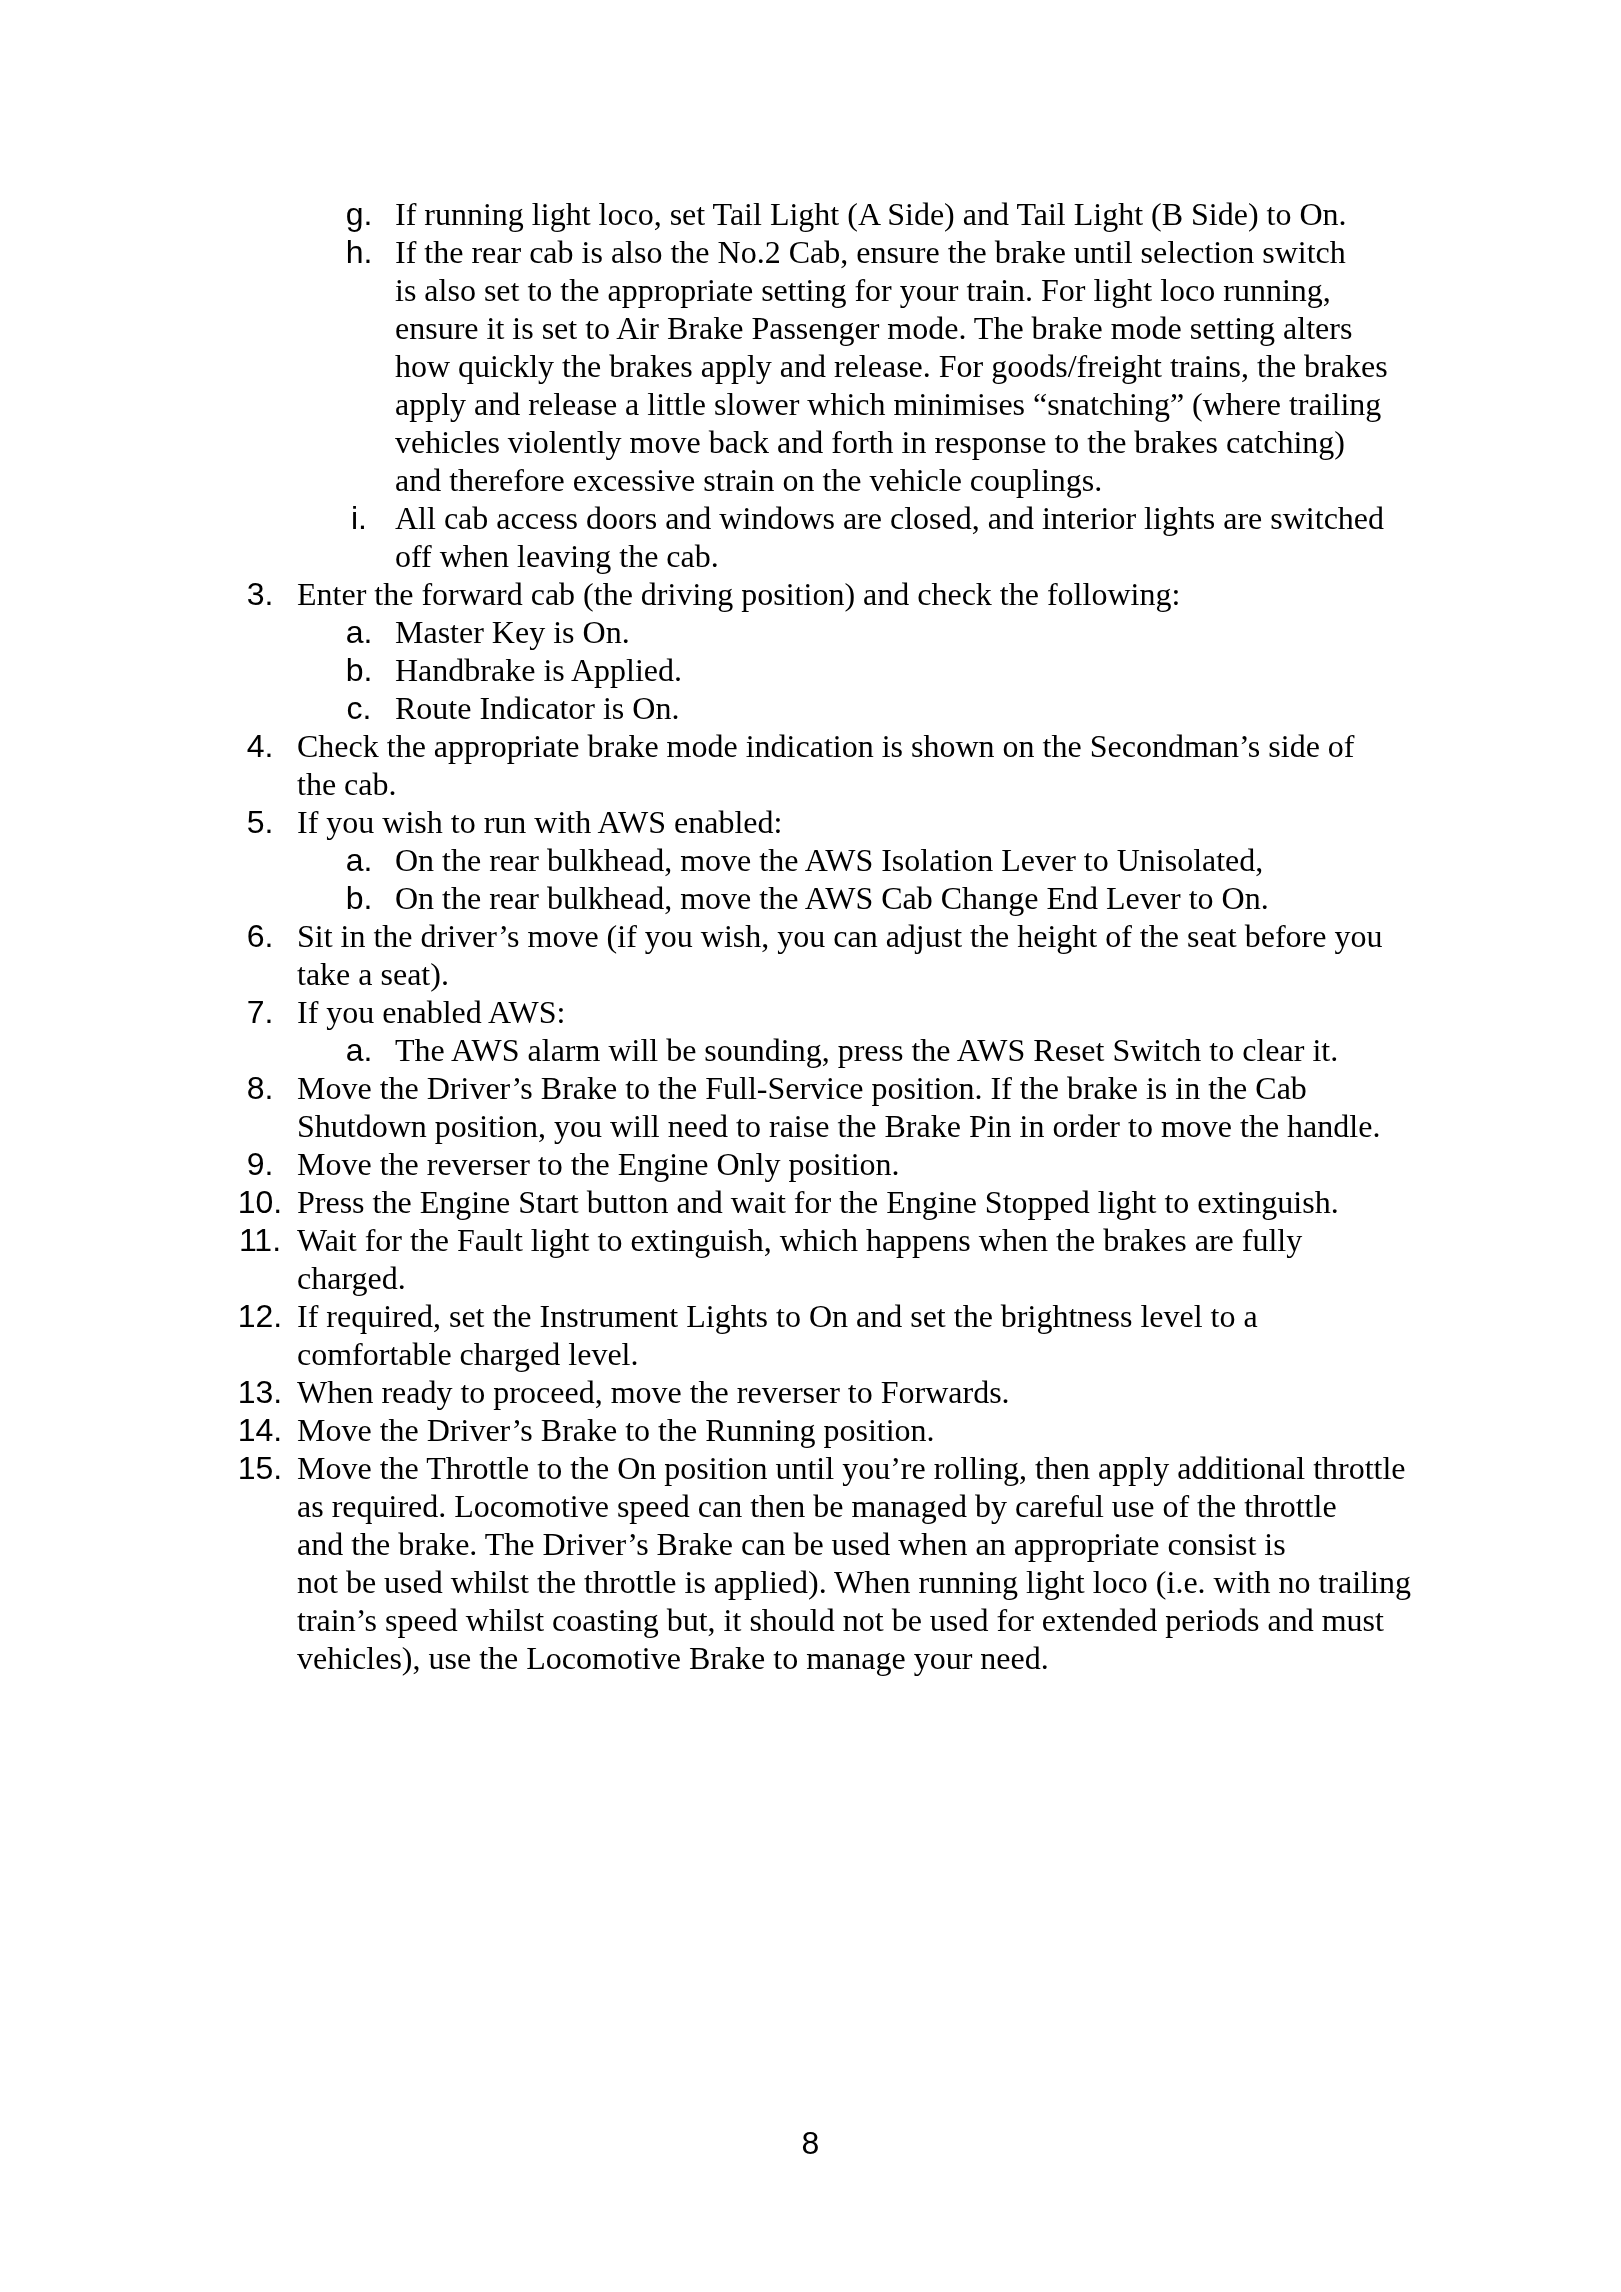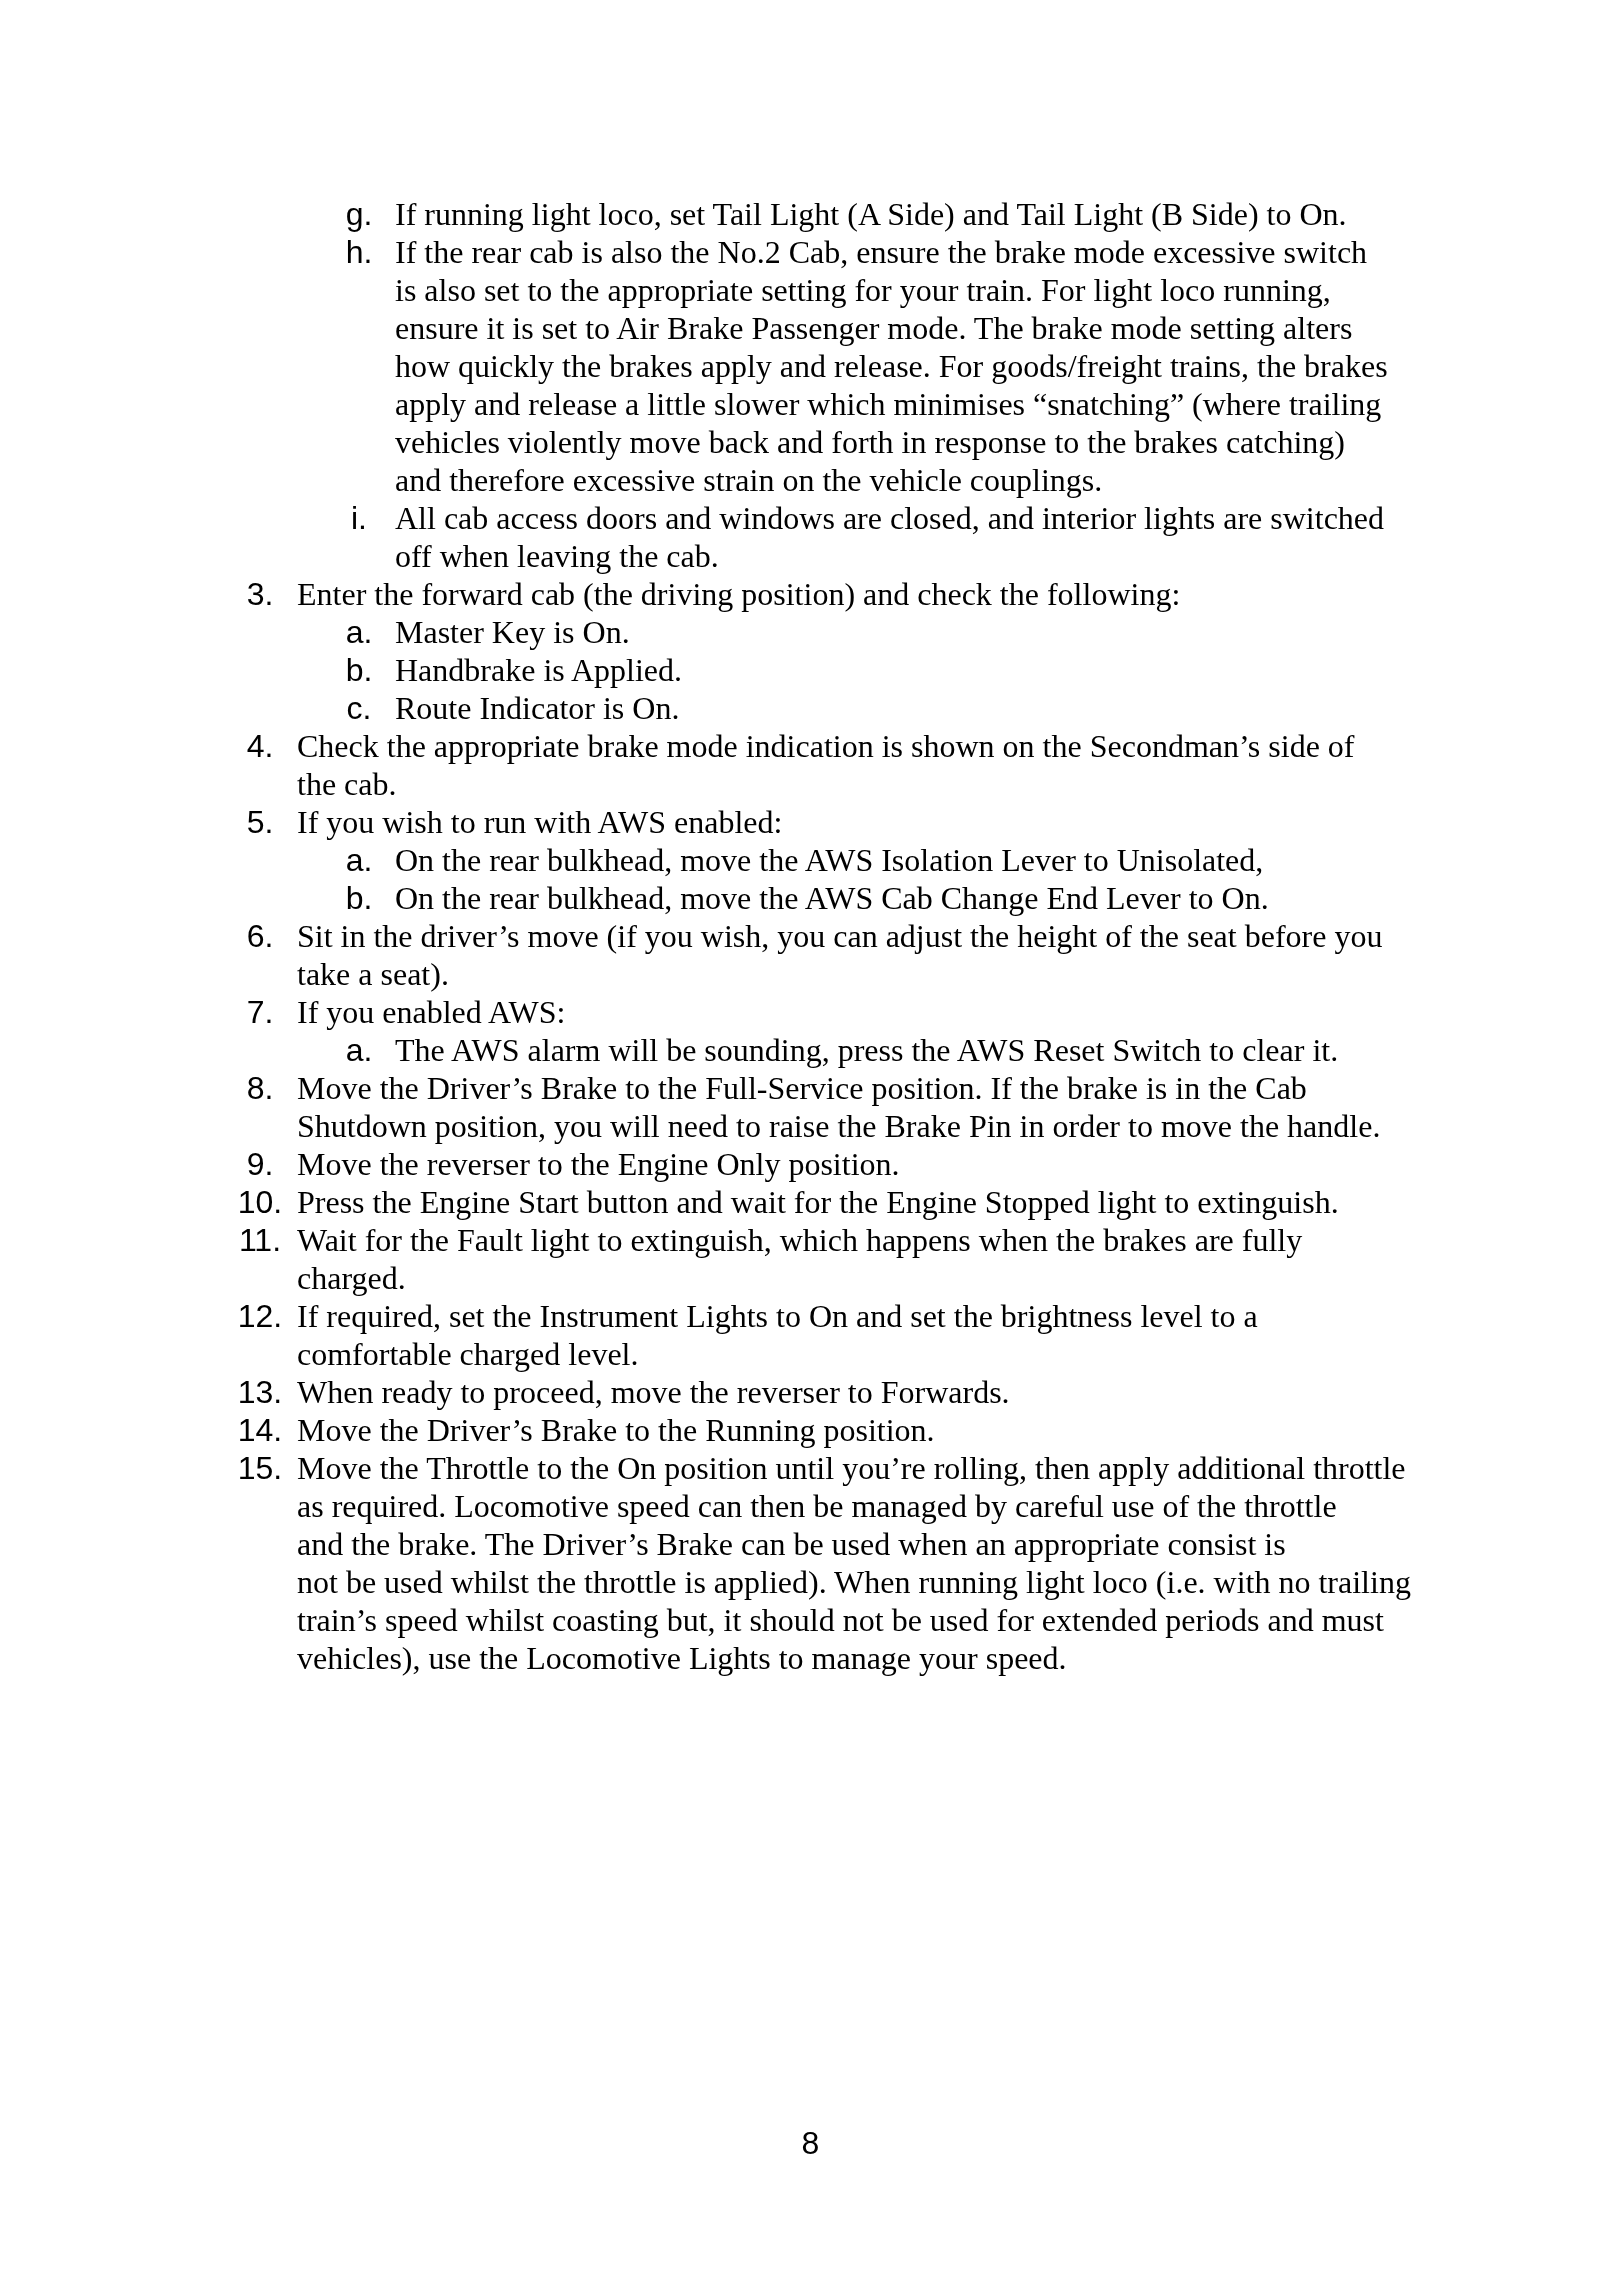--- a/index.html
+++ b/index.html
@@ -62,21 +62,21 @@
   <div class="content">
       <div class="item sub">
         <div class="marker">g.</div>
         <div class="lines">
           <div class="line">If running light loco, set Tail Light (A Side) and Tail Light (B Side) to On.</div>
         </div>
       </div>
       <div class="item sub">
         <div class="marker">h.</div>
         <div class="lines">
-          <div class="line">If the rear cab is also the No.2 Cab, ensure the brake mode excessive switch</div>
+          <div class="line">If the rear cab is also the No.2 Cab, ensure the brake until selection switch</div>
           <div class="line">is also set to the appropriate setting for your train. For light loco running,</div>
           <div class="line">ensure it is set to Air Brake Passenger mode. The brake mode setting alters</div>
           <div class="line">how quickly the brakes apply and release. For goods/freight trains, the brakes</div>
           <div class="line">apply and release a little slower which minimises “snatching” (where trailing</div>
           <div class="line">vehicles violently move back and forth in response to the brakes catching)</div>
           <div class="line">and therefore excessive strain on the vehicle couplings.</div>
         </div>
       </div>
       <div class="item sub">
         <div class="marker">i.</div>
@@ -199,19 +199,19 @@
         </div>
       </div>
       <div class="item main">
         <div class="marker">15.</div>
         <div class="lines">
           <div class="line">Move the Throttle to the On position until you’re rolling, then apply additional throttle</div>
           <div class="line">as required. Locomotive speed can then be managed by careful use of the throttle</div>
           <div class="line">and the brake. The Driver’s Brake can be used when an appropriate consist is</div>
           <div class="line">not be used whilst the throttle is applied). When running light loco (i.e. with no trailing</div>
           <div class="line">train’s speed whilst coasting but, it should not be used for extended periods and must</div>
-          <div class="line">vehicles), use the Locomotive Lights to manage your speed.</div>
+          <div class="line">vehicles), use the Locomotive Brake to manage your need.</div>
         </div>
       </div>
     </div>
   <div class="page-number">8</div>
 </div>
 
 
 </body></html>

